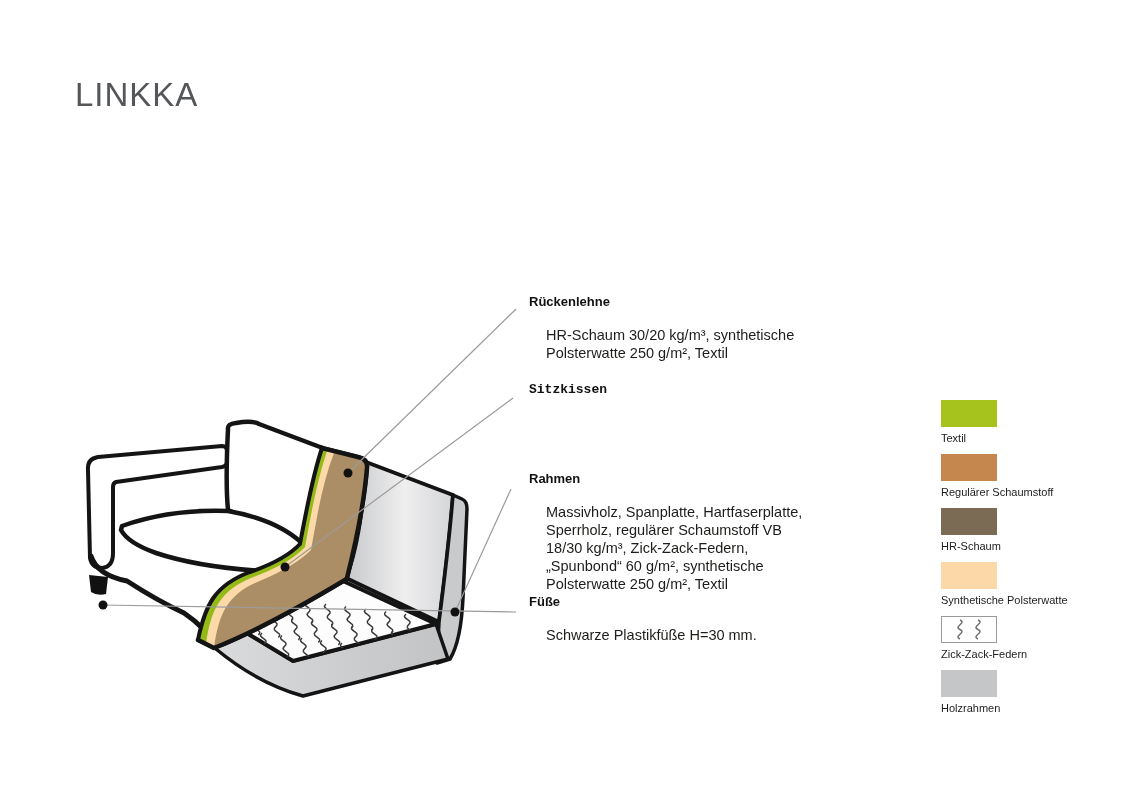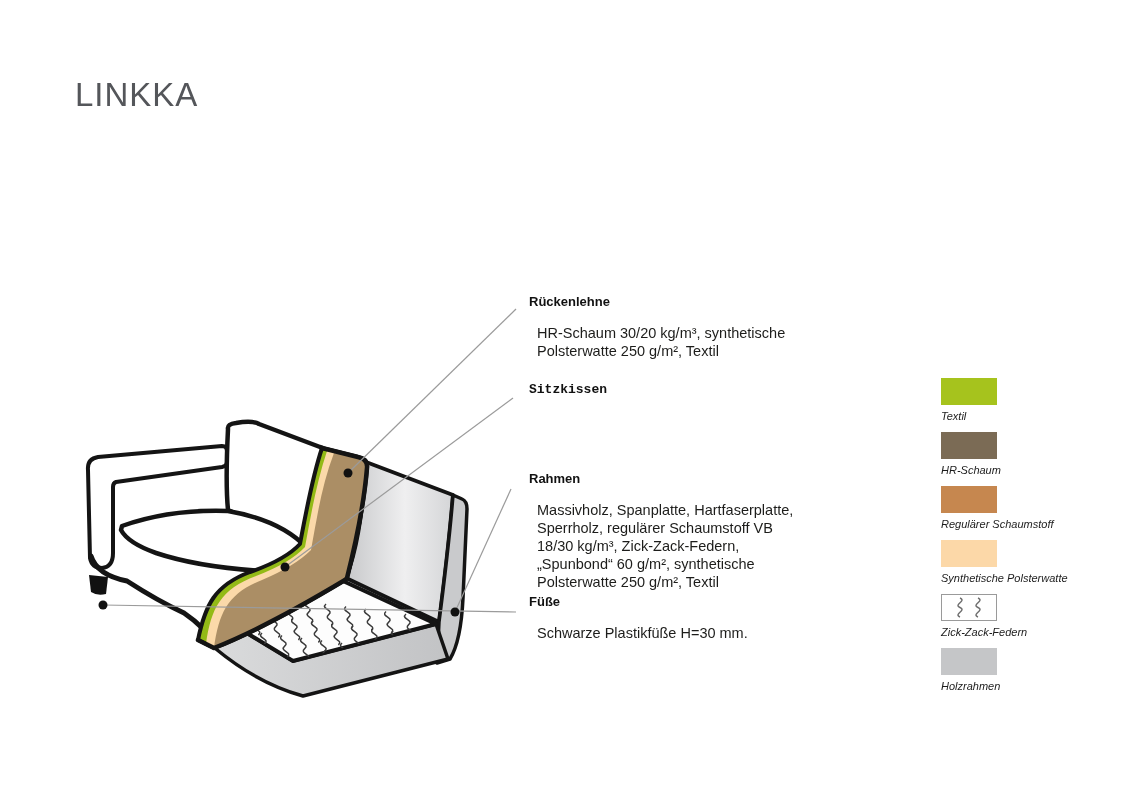--- a/index.html
+++ b/index.html
@@ -2,23 +2,23 @@
 <html><head>
 <meta charset="utf-8">
 <style>
   html,body{margin:0;padding:0;background:#fff;}
   #page{position:relative;width:1123px;height:794px;background:#ffffff;overflow:hidden;
         font-family:"Liberation Sans", sans-serif;}
   #title{position:absolute;left:75px;top:76px;font-size:33px;letter-spacing:1px;
          color:#54565a;font-weight:400;}
   .section{position:absolute;left:529px;width:292px;color:#1d1d1b;}
   .section h3{margin:0 0 15px 0;font-size:13px;font-weight:700;color:#111;}
-  .section p{margin:8px;font-size:14.5px;line-height:18px;}
+  .section p{margin:17px;font-size:14.5px;line-height:18px;}
   #sec-0{top:294px;} #sec-1{top:382px;font-family:Liberation Mono, monospace;} #sec-2{top:471px;} #sec-3{top:594px;}
-  #legend{position:absolute;left:941px;top:378px;width:130px;font-style:italic;}
+  #legend{position:absolute;left:941px;top:400px;width:130px;}
   .legend-item{margin:0 0 4px 0;}
   .swatch{width:56px;height:27px;}
   .swatch.springs{width:54px;height:25px;border:1px solid #9a9a9a;background:#fff;}
   .legend-label{font-size:11px;line-height:13px;color:#1c1c1c;margin-top:5px;margin-bottom:9px;
                 white-space:nowrap;}
   #sofa-svg{position:absolute;left:60px;top:280px;width:470px;height:440px;}
 </style>
 </head>
 <body>
 <div id="page">
@@ -124,26 +124,26 @@
   <h3>Füße</h3>
   <p>Schwarze Plastikfüße H=30 mm.</p>
 </div>
 
 <div id="legend">
   <div class="legend-item">
     <div class="swatch" style="background: rgb(166, 195, 29);"></div>
     <div class="legend-label">Textil</div>
   </div>
   <div class="legend-item">
+    <div class="swatch" style="background: rgb(198, 135, 79);"></div>
+    <div class="legend-label">Regulärer Schaumstoff</div>
+  </div>
+  <div class="legend-item">
     <div class="swatch" style="background: rgb(123, 107, 85);"></div>
     <div class="legend-label">HR-Schaum</div>
-  </div>
-  <div class="legend-item">
-    <div class="swatch" style="background: rgb(198, 135, 79);"></div>
-    <div class="legend-label">Regulärer Schaumstoff</div>
   </div>
   <div class="legend-item">
     <div class="swatch" style="background: rgb(252, 216, 168);"></div>
     <div class="legend-label">Synthetische Polsterwatte</div>
   </div>
   <div class="legend-item">
     <div class="swatch springs">
       <svg width="54" height="25" viewBox="0 0 54 25">
         <path d="M18,3 c7,3 -7,6.5 0,9.5 c7,3 -7,6.5 0,9.5" fill="none" stroke="#6e6e6e" stroke-width="1.4"></path>
         <path d="M36,3 c7,3 -7,6.5 0,9.5 c7,3 -7,6.5 0,9.5" fill="none" stroke="#6e6e6e" stroke-width="1.4"></path>

